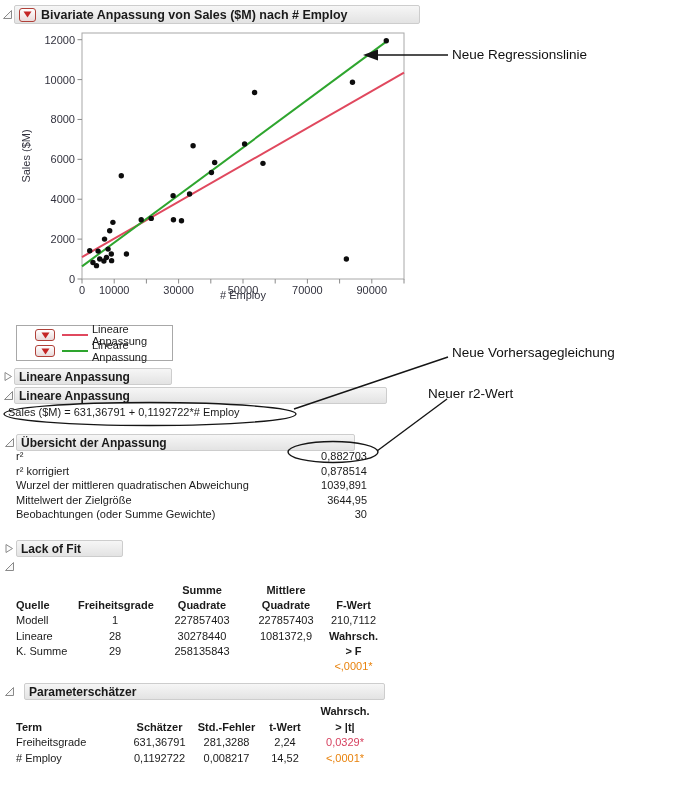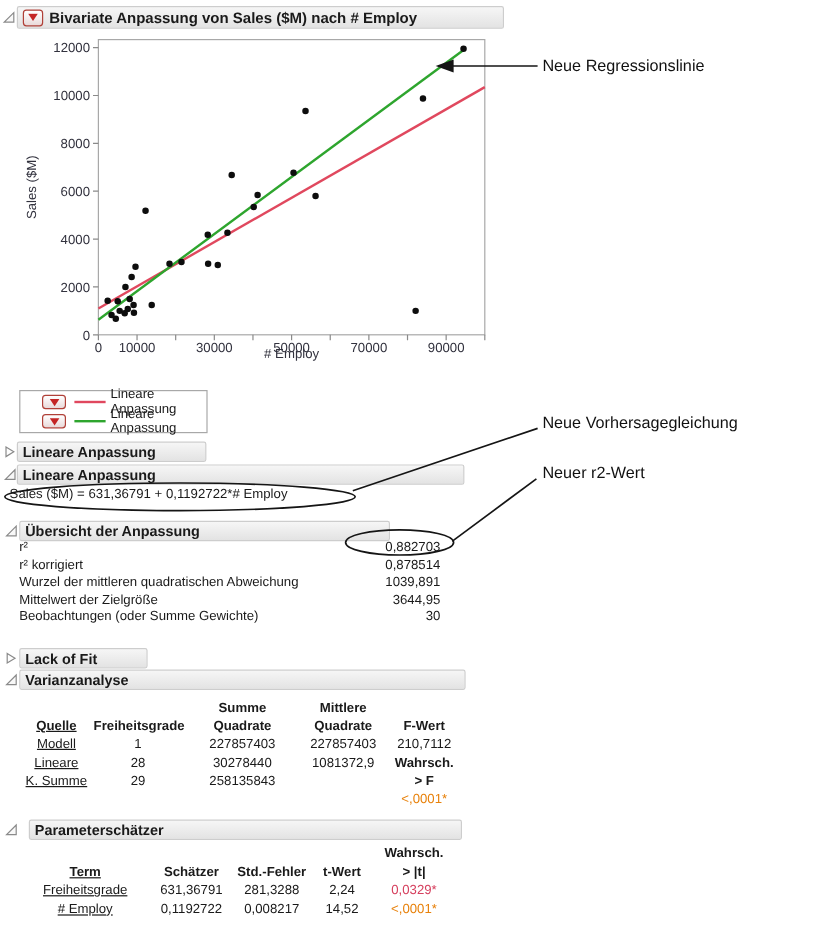--- a/index.html
+++ b/index.html
@@ -30,21 +30,21 @@
 
   .eq{position:absolute;left:8px;top:406px;font-size:11px;white-space:nowrap;text-align:center;}
 
   .fitrows{position:absolute;left:16px;top:449px;width:351px;font-size:11px;}
   .kv{display:flex;justify-content:space-between;height:14.6px;line-height:14.6px;white-space:nowrap;}
 
   .grid{position:absolute;display:grid;font-size:11px;white-space:nowrap;}
   .grid-anova{left:16px;top:583px;grid-template-columns:62px 74px 100px 68px 67px;line-height:15.2px;}
   .grid-param{left:16px;top:704px;grid-template-columns:110px 67px 67px 50px 70px;line-height:15.6px;}
   .c{text-align:center;}
-  .cl{text-align:center;text-decoration:underline;}
+  .cl{text-align:left;}
   .b{font-weight:bold;}
   .po{color:#e8820c;}
   .pc{color:#d6415f;}
 
   .ann{position:absolute;font-size:13.5px;color:#111;white-space:nowrap;}
 
   svg{display:block;}
   .overlay{position:absolute;left:0;top:0;pointer-events:none;}
   .plot{position:absolute;left:0;top:28px;}
 </style>
@@ -174,21 +174,21 @@
   <div class="hbar" style="left:14px;top:387px;width:373px;">
     <span>Lineare Anpassung</span>
   </div>
   <div class="eq">Sales ($M) = 631,36791 + 0,1192722*# Employ</div>
 
   <span class="tri" style="left:4px;top:437px;">
     <svg width="11" height="11">
         <polygon points="9.5,1.5 9.5,9.5 1.5,9.5" fill="#f8f8f8" stroke="#8a8a8a" stroke-width="1"></polygon>
       </svg>
   </span>
-  <div class="hbar" style="left:16px;top:434px;width:309px;">
+  <div class="hbar" style="left:16px;top:434px;width:339px;">
     <span>Übersicht der Anpassung</span>
   </div>
   <div class="fitrows">
     <div class="kv">
         <span>r²</span>
         <span>0,882703</span>
       </div>
     <div class="kv">
         <span>r² korrigiert</span>
         <span>0,878514</span>
@@ -214,23 +214,20 @@
   </span>
   <div class="hbar" style="left:16px;top:540px;width:107px;">
     <span>Lack of Fit</span>
   </div>
 
   <span class="tri" style="left:4px;top:561px;">
     <svg width="11" height="11">
         <polygon points="9.5,1.5 9.5,9.5 1.5,9.5" fill="#f8f8f8" stroke="#8a8a8a" stroke-width="1"></polygon>
       </svg>
   </span>
-  <div class="hbar" style="left:16px;top:558px;width:372px;">
-    <span>Varianzanalyse</span>
-  </div>
   <div class="grid grid-anova">
     <span class="cl b"></span>
       <span class="c b"></span>
       <span class="c b">Summe</span>
       <span class="c b">Mittlere</span>
       <span class="c b"></span>
     <span class="cl b">Quelle</span>
       <span class="c b">Freiheitsgrade</span>
       <span class="c b">Quadrate</span>
       <span class="c b">Quadrate</span>
@@ -283,21 +280,21 @@
       <span class="c pc" style="color: rgb(214, 65, 95);">0,0329*</span>
     <span class="cl"># Employ</span>
       <span class="c">0,1192722</span>
       <span class="c">0,008217</span>
       <span class="c">14,52</span>
       <span class="c po" style="color: rgb(232, 130, 12);">&lt;,0001*</span>
   </div>
 
   <div class="ann" style="left:452px;top:47px;text-align:center;">Neue Regressionslinie</div>
   <div class="ann" style="left:452px;top:345px;">Neue Vorhersagegleichung</div>
-  <div class="ann" style="left:452px;top:386px;">Neuer r2-Wert</div>
+  <div class="ann" style="left:428px;top:386px;">Neuer r2-Wert</div>
 
   <svg class="overlay" width="694" height="789">
     <g stroke="#151515" stroke-width="1.4" fill="none">
       <line x1="448" y1="55" x2="377" y2="55"></line>
       <ellipse cx="150" cy="414" rx="146" ry="11.5"></ellipse>
       <line x1="294" y1="409" x2="448" y2="357"></line>
       <ellipse cx="333" cy="452" rx="45" ry="10.5"></ellipse>
       <line x1="377" y1="451" x2="447" y2="399"></line>
     </g>
     <polygon points="363,55 378,49.5 378,60.5" fill="#151515"></polygon>

